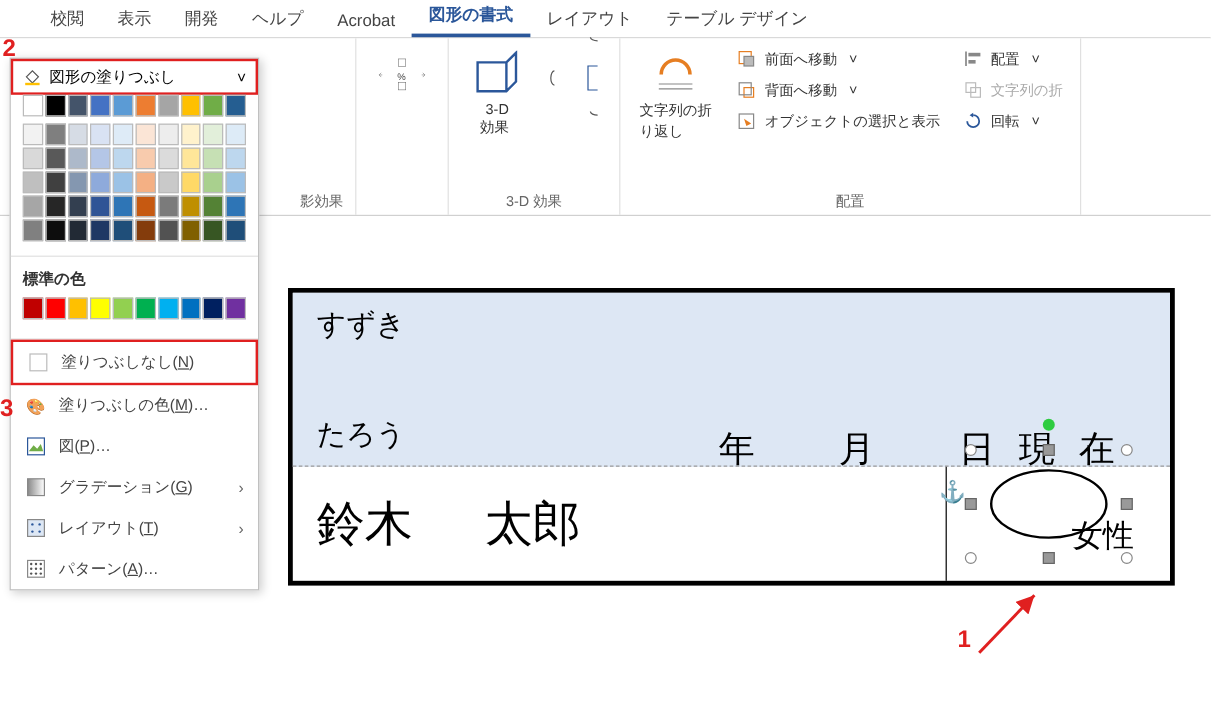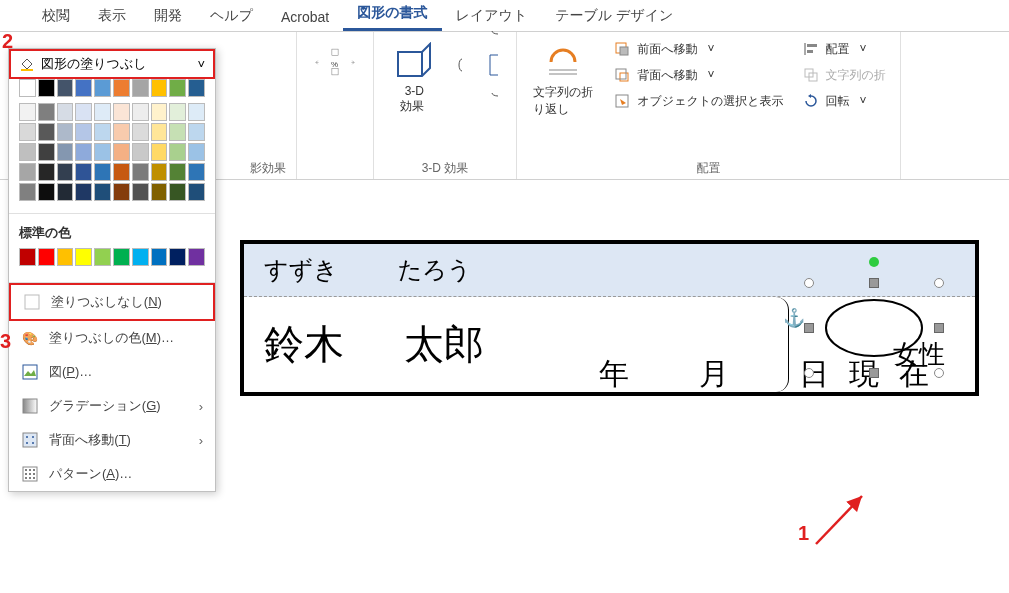--- a/index.html
+++ b/index.html
@@ -30,22 +30,22 @@
   .dd-sep { border-top: 1px solid #e0e0e0; margin: 8px 0 0; }
   .dd-item { display: flex; align-items: center; gap: 10px; padding: 8px 12px; font-size: 13px; color: #444; cursor: pointer; }
   .dd-item .chev { margin-left: auto; color: #666; }
   .dd-item-icon { width: 18px; height: 18px; display: flex; align-items: center; justify-content: center; }
   .highlight-red { border: 2px solid #e02020; }
   
   
   .doc-area { position: absolute; left: 240px; top: 180px; right: 0; bottom: 0; background: #fff; }
   .doc-border { border: 4px solid #000; margin: 60px 30px 0 0; }
   .date-row { position: absolute; top: 174px; right: 60px; font-size: 30px; font-family: 'MS Mincho', serif; letter-spacing: 20px; }
-  .ruby-row { background: #dde7f4; padding: 10px 20px; font-size: 24px; font-family: 'MS Mincho', serif; border-bottom: 1px dashed #999; display: flex; gap: 60px; }
-  .name-row { padding: 20px 20px; font-size: 40px; font-family: 'MS Mincho', serif; display: flex; gap: 60px; border-right: 1px solid #000; width: 545px; border-radius: 13px; }
+  .ruby-row { background: #dde7f4; padding: 10px 20px; font-size: 24px; font-family: 'MS Mincho', serif; border-bottom: 1px dashed #999; display: flex; gap: 60px; flex-direction: column; }
+  .name-row { padding: 20px 20px; font-size: 40px; font-family: 'MS Mincho', serif; display: flex; gap: 60px; border-right: 1px solid #000; width: 545px; }
   .doc-flex { display: flex; }
   .gender-cell { flex: 1; display: flex; align-items: center; justify-content: center; position: relative; font-size: 26px; font-family: 'MS Mincho', serif; }
   
   
   .sel-shape { position: absolute; width: 130px; height: 90px; }
   .handle { position: absolute; width: 10px; height: 10px; background: #fff; border: 1px solid #888; border-radius: 50%; }
   .handle.sq { border-radius: 0; background: #999; border: 1px solid #666; }
   .rot-handle { position: absolute; width: 10px; height: 10px; background: #2ecc40; border-radius: 50%; left: 50%; top: -26px; transform: translateX(-50%); }
   .ellipse-svg { width: 100%; height: 100%; }
   .anchor { position: absolute; left: -26px; top: 24px; color: #2b579a; font-size: 18px; }
@@ -336,21 +336,21 @@
   <div class="dd-item">
     <span class="dd-item-icon">
         <svg width="16" height="16">
           <rect x="1" y="1" width="14" height="14" fill="#dde7f4" stroke="#888"></rect>
           <circle cx="5" cy="5" r="1" fill="#2b579a"></circle>
           <circle cx="11" cy="5" r="1" fill="#2b579a"></circle>
           <circle cx="5" cy="11" r="1" fill="#2b579a"></circle>
           <circle cx="11" cy="11" r="1" fill="#2b579a"></circle>
         </svg>
       </span>
-    <span><span>背面へ移動(</span><span class="underline">T</span><span>)</span></span>
+    <span><span>レイアウト(</span><span class="underline">T</span><span>)</span></span>
     <span class="chev">›</span>
   </div>
   <div class="dd-item">
     <span class="dd-item-icon">
         <svg width="16" height="16">
           <rect x="1" y="1" width="14" height="14" fill="#fff" stroke="#888"></rect>
           <circle cx="4" cy="4" r="1" fill="#555"></circle>
           <circle cx="8" cy="4" r="1" fill="#555"></circle>
           <circle cx="12" cy="4" r="1" fill="#555"></circle>
           <circle cx="4" cy="8" r="1" fill="#555"></circle>

